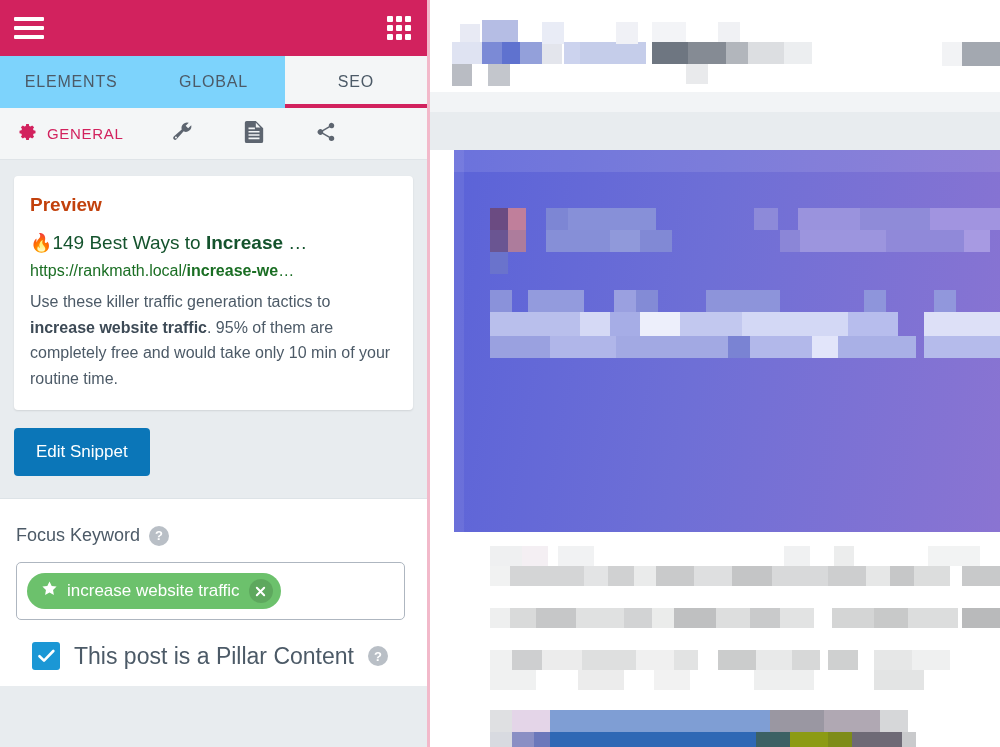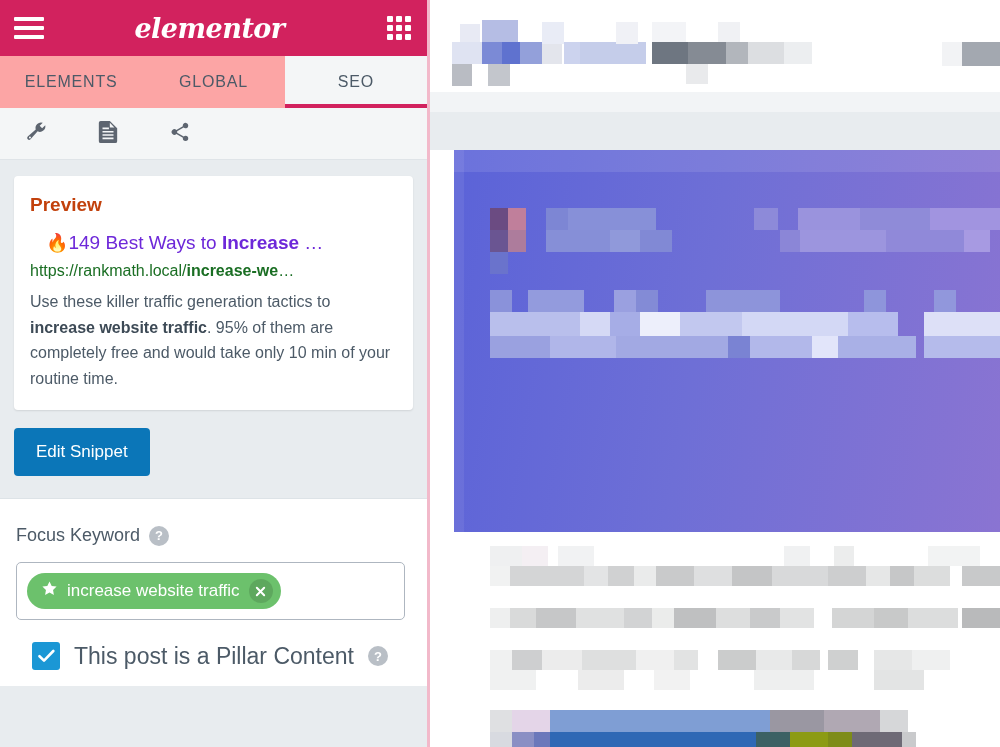--- a/index.html
+++ b/index.html
@@ -77,21 +77,21 @@
     background: #ffffff;
   }
   .tab {
     flex: 1;
     display: flex;
     align-items: center;
     justify-content: center;
     font-size: 16px;
     letter-spacing: 0.8px;
     color: #4c5a67;
-    background: #fca5a5;
+    background: #7dd3fc;
     cursor: pointer;
     position: relative;
   }
   .tab.active {
     background: #f4f6f7;
     color: #4c5a67;
   }
   .tab.active::after {
     content: "";
     position: absolute;
@@ -156,25 +156,24 @@
     background: #6cc16c;
     color: #fff;
     font-size: 17px;
     font-weight: 700;
     padding: 7px 14px;
     border-radius: 4px;
     letter-spacing: 0.3px;
   }
   .snippet-title {
     font-size: 19px;
-    color: #6d28d9;
+    color: #14532d;
     line-height: 1.35;
     white-space: nowrap;
     overflow: hidden;
-    margin-left: 16px;
   }
   .snippet-title .emoji { font-size: 18px; }
   .snippet-title b { font-weight: 700; }
   .snippet-url {
     font-size: 16px;
     color: #1a6e23;
     margin-top: 6px;
     white-space: nowrap;
     overflow: hidden;
   }
@@ -351,41 +350,49 @@
 <div id="app">
 
   <div id="panel">
 
     <div class="brand-bar">
       <div class="hamburger">
         <i></i>
           <i></i>
           <i></i>
       </div>
-      <div class="brand-logo">elementor</div>
       <div class="grid-icon">
         <span></span>
           <span></span>
           <span></span>
         <span></span>
           <span></span>
           <span></span>
         <span></span>
           <span></span>
           <span></span>
       </div>
     </div>
 
     <div class="tabs">
       <div class="tab">ELEMENTS</div>
       <div class="tab">GLOBAL</div>
       <div class="tab active">SEO</div>
     </div>
 
     <div class="subtabs">
+      <div class="subtab general">
+        <span class="ico">
+          <svg width="20" height="20" viewBox="0 0 24 24" fill="#d2225e">
+            <path d="M12 8a4 4 0 100 8 4 4 0 000-8zm0 6a2 2 0 110-4 2 2 0 010 4z"></path>
+            <path d="M21 13.6v-3.2l-2.3-.4a7 7 0 00-.7-1.7l1.3-1.9-2.3-2.3-1.9 1.3a7 7 0 00-1.7-.7L13 2.4h-3.2l-.4 2.3a7 7 0 00-1.7.7L5.8 4.1 3.5 6.4l1.3 1.9a7 7 0 00-.7 1.7l-2.3.4v3.2l2.3.4c.16.6.4 1.17.7 1.7l-1.3 1.9 2.3 2.3 1.9-1.3c.53.3 1.1.54 1.7.7l.4 2.3H13l.4-2.3c.6-.16 1.17-.4 1.7-.7l1.9 1.3 2.3-2.3-1.3-1.9c.3-.53.54-1.1.7-1.7l2.3-.4z"></path>
+          </svg>
+        </span>
+        <span class="subtab-label">GENERAL</span>
+      </div>
 
       <div class="subtab icon-only">
         <span class="ico">
           <svg width="22" height="22" viewBox="0 0 24 24" fill="#5d6570">
             <path d="M22.1 4.6l-3.4 3.4-2.7-2.7 3.4-3.4a6 6 0 00-7.7 7.3L3 17a2.1 2.1 0 003 3l7.8-8.7a6 6 0 008.3-6.7zM5.4 19a1.1 1.1 0 110-2.2 1.1 1.1 0 010 2.2z"></path>
           </svg>
         </span>
       </div>
 
       <div class="subtab icon-only">

